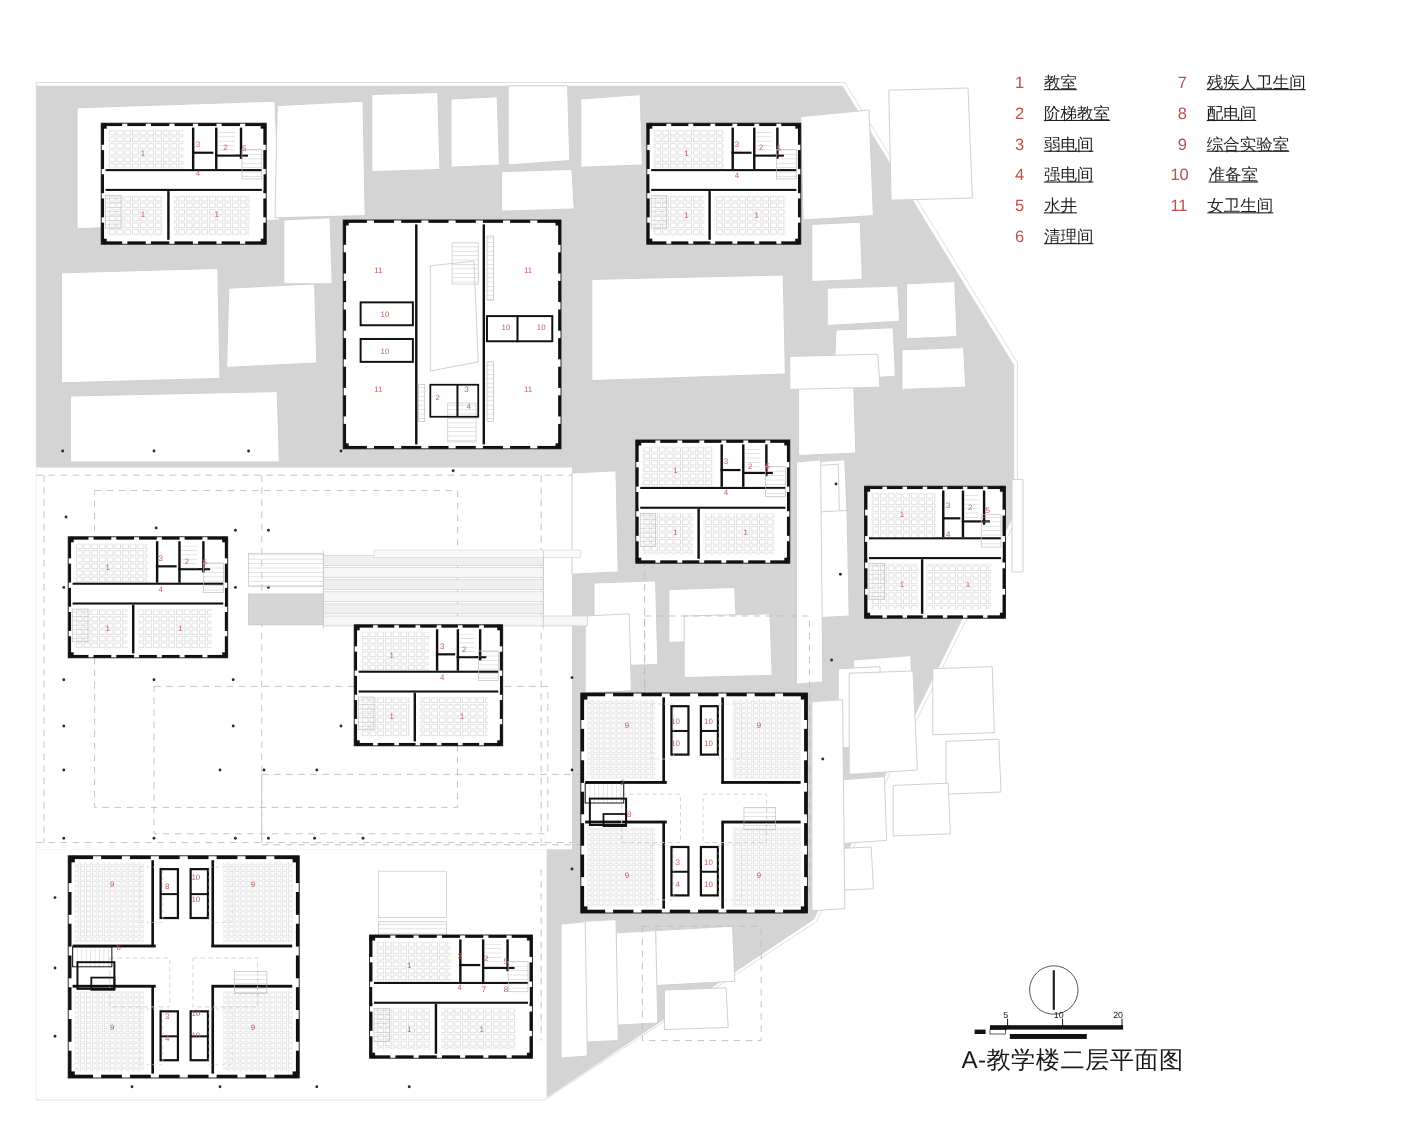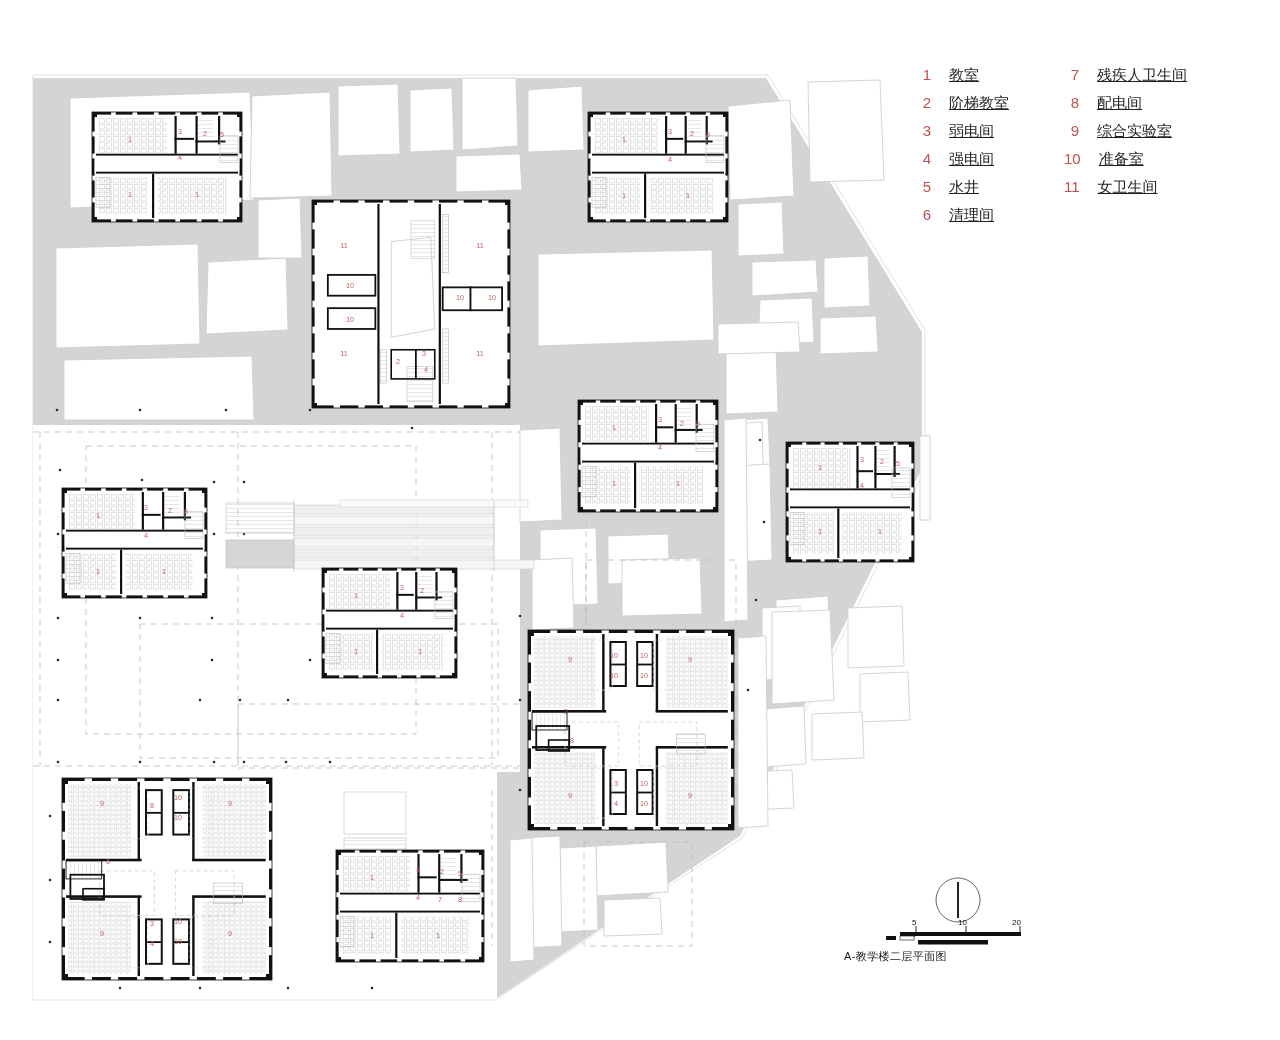--- a/index.html
+++ b/index.html
@@ -9,21 +9,21 @@
   svg.plan{position:absolute;left:0;top:0;width:1280px;height:1040px;display:block;}
 
   .legend{position:absolute;left:916px;top:66px;width:300px;}
   .legend-col{position:absolute;top:0;}
   .legend-col.c1{left:0;}
   .legend-col.c2{left:148px;}
   .legend-row{display:flex;align-items:baseline;height:28px;white-space:nowrap;}
   .legend-num{color:#c0504d;font-size:15px;min-width:15px;text-align:right;}
   .legend-txt{color:#231f20;font-size:15px;margin-left:18px;text-decoration:underline;}
 
-  .caption{position:absolute;left:844px;top:949px;font-size:11px;color:#1a1a1a;
+  .caption{position:absolute;left:874px;top:949px;font-size:22px;color:#1a1a1a;
            letter-spacing:.4px;white-space:nowrap;}
   .rmlabel{font-size:7.2px;fill:#c2605c;font-family:"Liberation Sans",sans-serif;}
   .scalenum{font-size:8px;fill:#111;font-family:"Liberation Sans",sans-serif;}
 </style>
 </head>
 <body>
 
 <div id="stage">
 
   <svg class="plan" viewBox="0 0 1280 1040">

